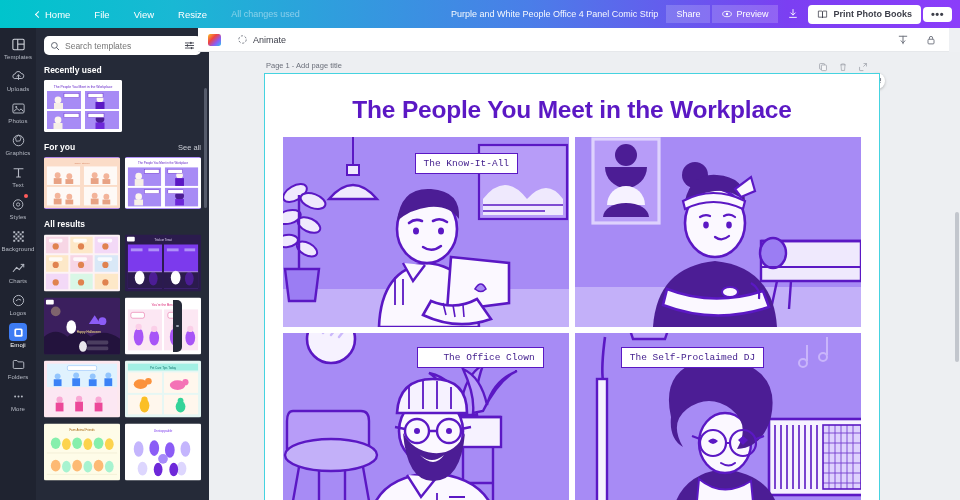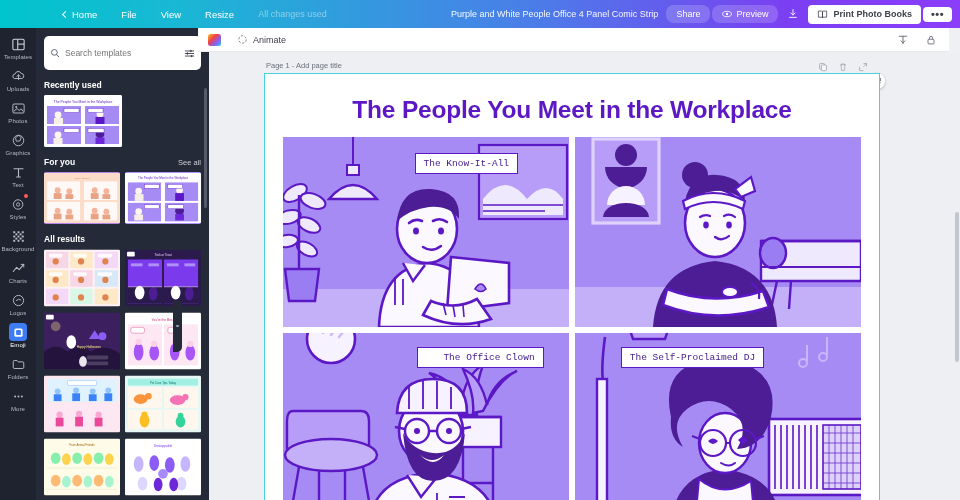--- a/index.html
+++ b/index.html
@@ -9,28 +9,28 @@
     font-family: "Liberation Sans", sans-serif;
     background: #eef0f3;
   }
 
   
   #topbar {
     position: absolute; top: 0; left: 0; width: 960px; height: 28px;
     background: linear-gradient(90deg,#00c4cc 0%,#19b8d4 18%,#4a7ee8 55%,#7b3ff2 82%,#8b3dfa 100%);
     display: flex; align-items: center; color: #fff; font-size: 9.5px;
   }
-  #topbar .left { display: flex; align-items: center; gap: 0; padding-left: 24px; margin-left: 27px; }
+  #topbar .left { display: flex; align-items: center; gap: 0; padding-left: 24px; }
   .tb-item { padding: 4px 12px; border-radius: 3px; cursor: pointer; white-space: nowrap; font-size: 9.5px; }
   .tb-home { display: flex; align-items: center; gap: 4px; }
   .chev-left { display:inline-block; width:5px; height:5px; border-left:1.4px solid #fff; border-bottom:1.4px solid #fff; transform: rotate(45deg); }
   .tb-saved { opacity: .45; font-size: 9px; padding: 4px 12px; white-space: nowrap; }
   #topbar .right { margin-left: auto; display: flex; align-items: center; gap: 2px; padding-right: 8px; }
   .doc-title { font-size: 9px; opacity: .95; margin-right: 6px; white-space: nowrap; }
-  .pill { background: rgba(255,255,255,.18); border-radius: 8px; padding: 4px 10px; font-size: 9px; cursor: pointer; display: flex; align-items: center; gap: 4px; white-space: nowrap; }
+  .pill { background: rgba(255,255,255,.18); border-radius: 0; padding: 4px 10px; font-size: 9px; cursor: pointer; display: flex; align-items: center; gap: 4px; white-space: nowrap; }
   .pill-white { background: #fff; color: #3d3f4a; border-radius: 4px; padding: 4px 9px; font-size: 9px; cursor: pointer; display: flex; align-items: center; gap: 5px; font-weight: 600; white-space: nowrap; }
   .pill-icon { background: rgba(255,255,255,.0); border-radius: 4px; padding: 3px 7px; cursor: pointer; display:flex; align-items:center; }
   .dots-btn { background:#fff; color:#3d3f4a; border-radius:4px; padding:3px 8px; font-size:11px; line-height:9px; cursor:pointer; font-weight:700; letter-spacing:.5px;}
 
   
   #rail {
     position: absolute; top: 28px; left: 0; width: 36px; height: 472px;
     background: #1f2330; display: flex; flex-direction: column; align-items: center;
     padding-top: 3px; overflow: hidden;
   }
@@ -44,21 +44,21 @@
   .rail-lbl { font-size: 6px; letter-spacing: .1px; }
   .rail-dot { position:absolute; top:3px; right:8px; width:4px; height:4px; border-radius:50%; background:#ff5c5c; }
 
   
   #panel {
     position: absolute; top: 28px; left: 36px; width: 173px; height: 472px;
     background: #252a38; overflow: hidden; padding: 8px 0 0 0;
   }
   .search-wrap { padding: 0 8px 0 8px; }
   .search-box {
-    background:#fff; border-radius:5px; height:34px; display:flex; align-items:center;
+    background:#fff; border-radius:5px; height:19px; display:flex; align-items:center;
     padding: 0 6px; gap: 5px; cursor: text;
   }
   .search-box input {
     border:none; outline:none; font-size:8.5px; color:#555; flex:1;
     font-family:"Liberation Sans", sans-serif; background:transparent;
   }
   .sec-head { color:#fff; font-size:8.5px; font-weight:700; padding: 10px 8px 5px; display:flex; align-items:center; }
   .sec-head .see-all { margin-left:auto; font-size:7.5px; font-weight:400; color:#c9ccd4; cursor:pointer; }
   .thumb-row { display:flex; gap:5px; padding: 0 8px; }
   .thumb {

